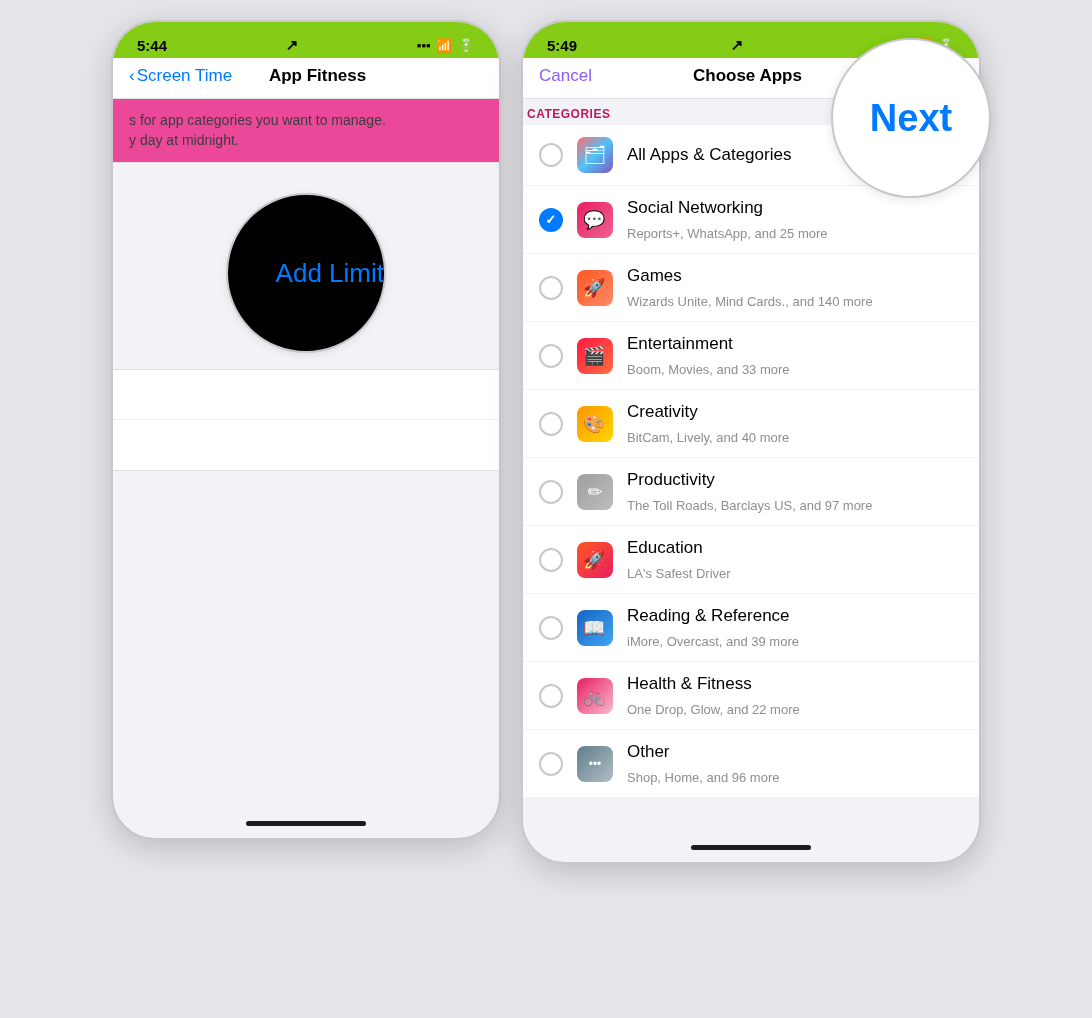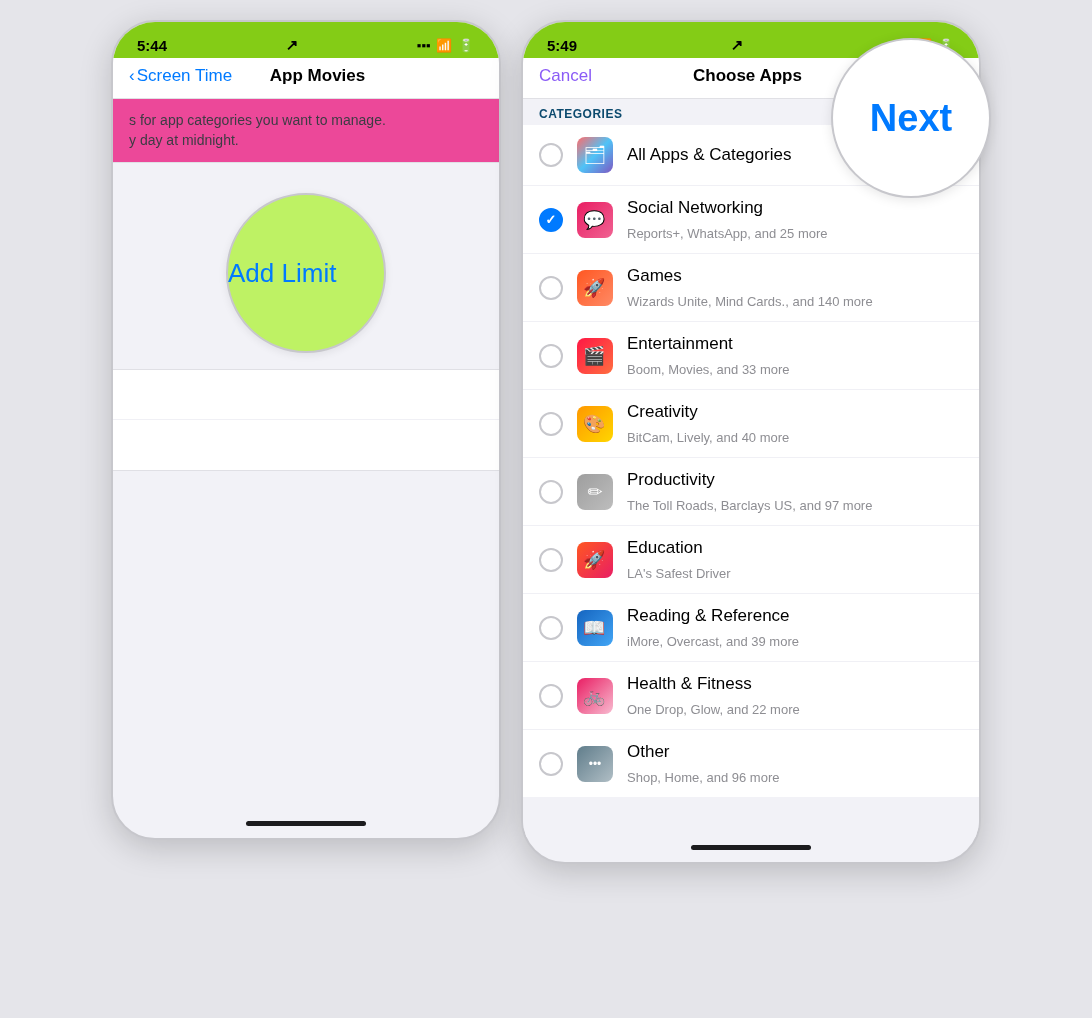--- a/index.html
+++ b/index.html
@@ -83,23 +83,23 @@
       display: flex;
       justify-content: center;
       align-items: center;
       padding: 30px 16px 16px;
     }
     .add-limit-circle {
       width: 160px;
       height: 160px;
       border-radius: 50%;
       border: 2px solid #c7c7cc;
-      background: #bef264;
-      display: flex;
-      justify-content: flex-start;
+      background: #000000;
+      display: flex;
+      justify-content: flex-end;
       align-items: center;
       box-shadow: 0 2px 8px rgba(0,0,0,0.08);
     }
     .add-limit-text {
       color: #007aff;
       font-size: 26px;
       font-weight: 400;
     }
 
     
@@ -128,23 +128,23 @@
     }
     .home-bar {
       width: 120px;
       height: 5px;
       background: #1c1c1e;
       border-radius: 3px;
     }
 
     
     .section-header {
-      padding: 8px 16px 4px;
+      padding: 8px 4px 4px;
       font-size: 12px;
-      color: #0c4a6e;
+      color: #be185d;
       font-weight: 600;
       letter-spacing: 0.5px;
       background: #f2f2f7;
     }
 
     .category-list {
       background: white;
     }
 
     .category-item {
@@ -243,21 +243,21 @@
       <span>📶</span>
       <span>🔋</span>
     </div>
   </div>
 
   <div class="nav-bar">
     <span class="nav-back">
       <span>‹</span>
       <span>Screen Time</span>
     </span>
-    <span class="nav-title">App Movies</span>
+    <span class="nav-title">App Fitness</span>
     <span style="width:80px"></span>
   </div>
 
   <div class="info-banner">
     <span>s for app categories you want to manage.</span><br>
     <span>y day at midnight.</span>
   </div>
 
   <div class="add-limit-container">
     <div class="add-limit-circle">

